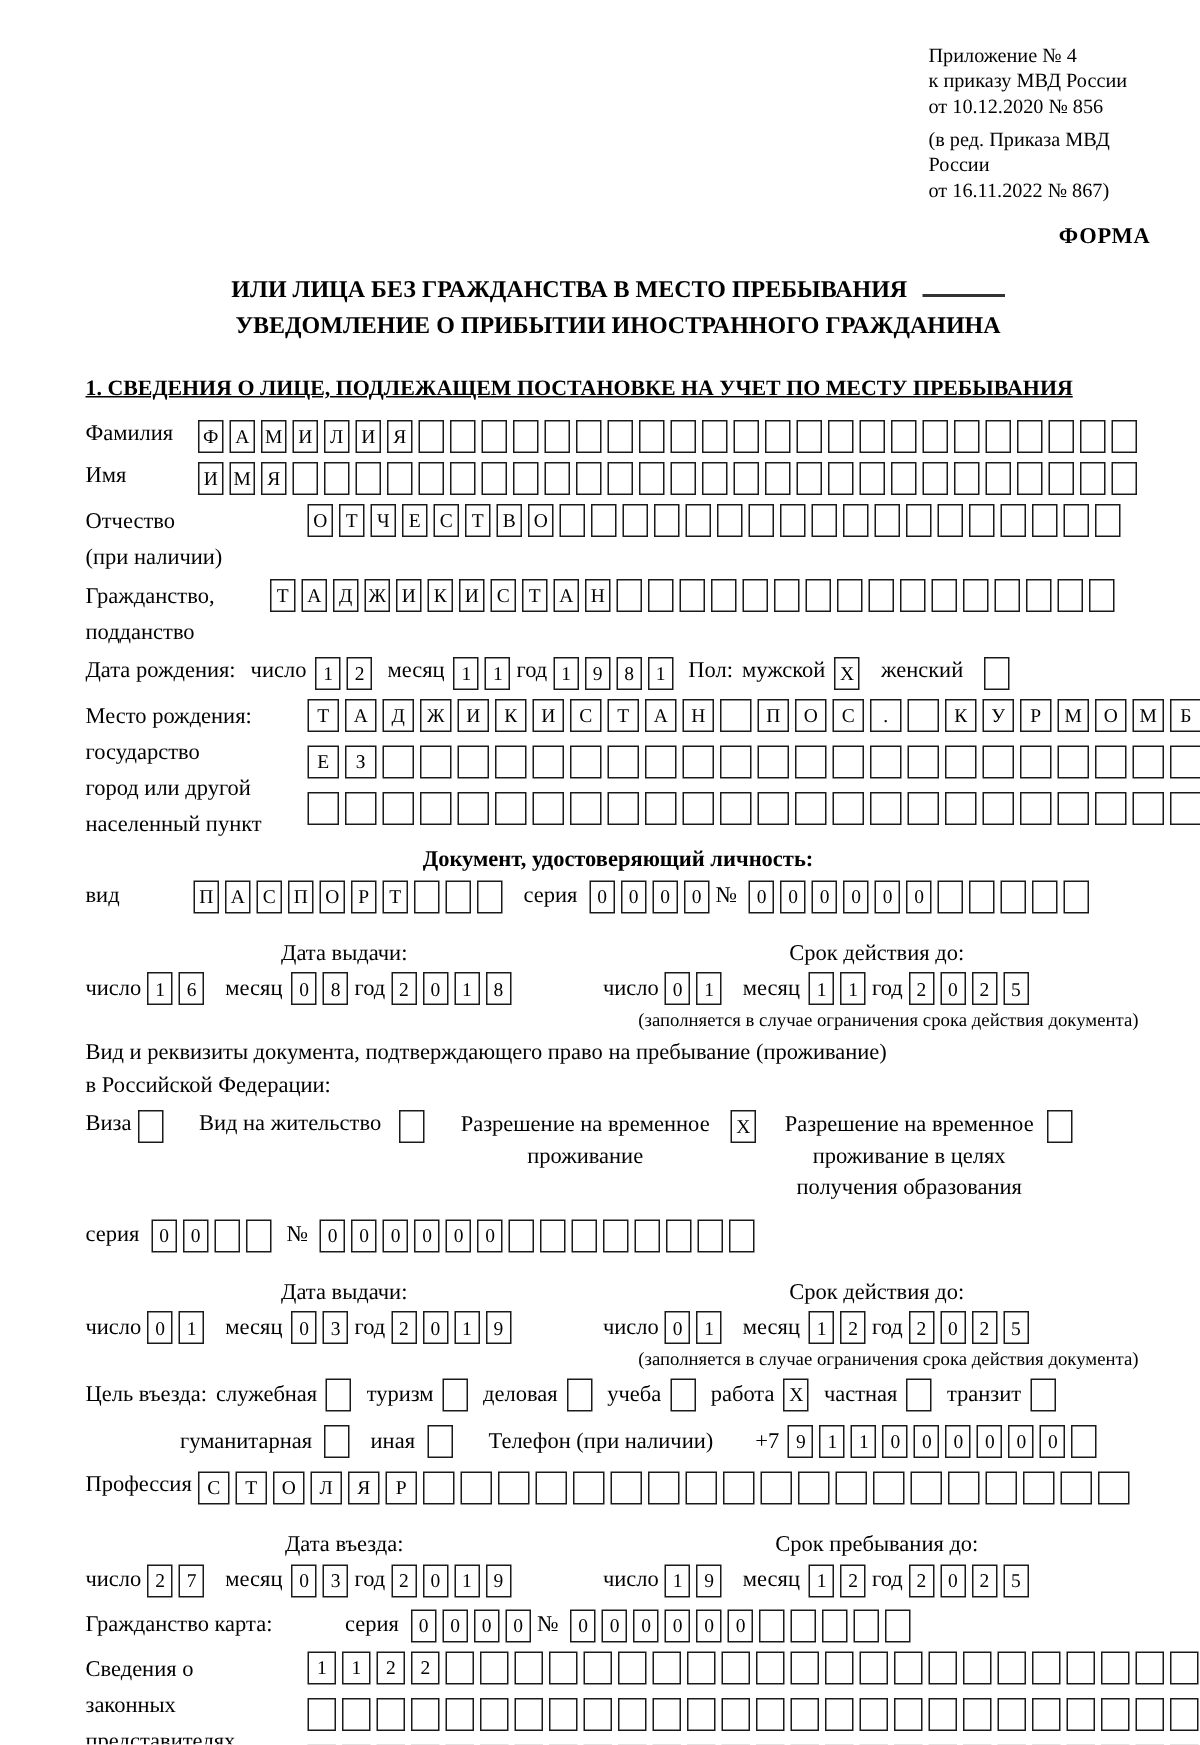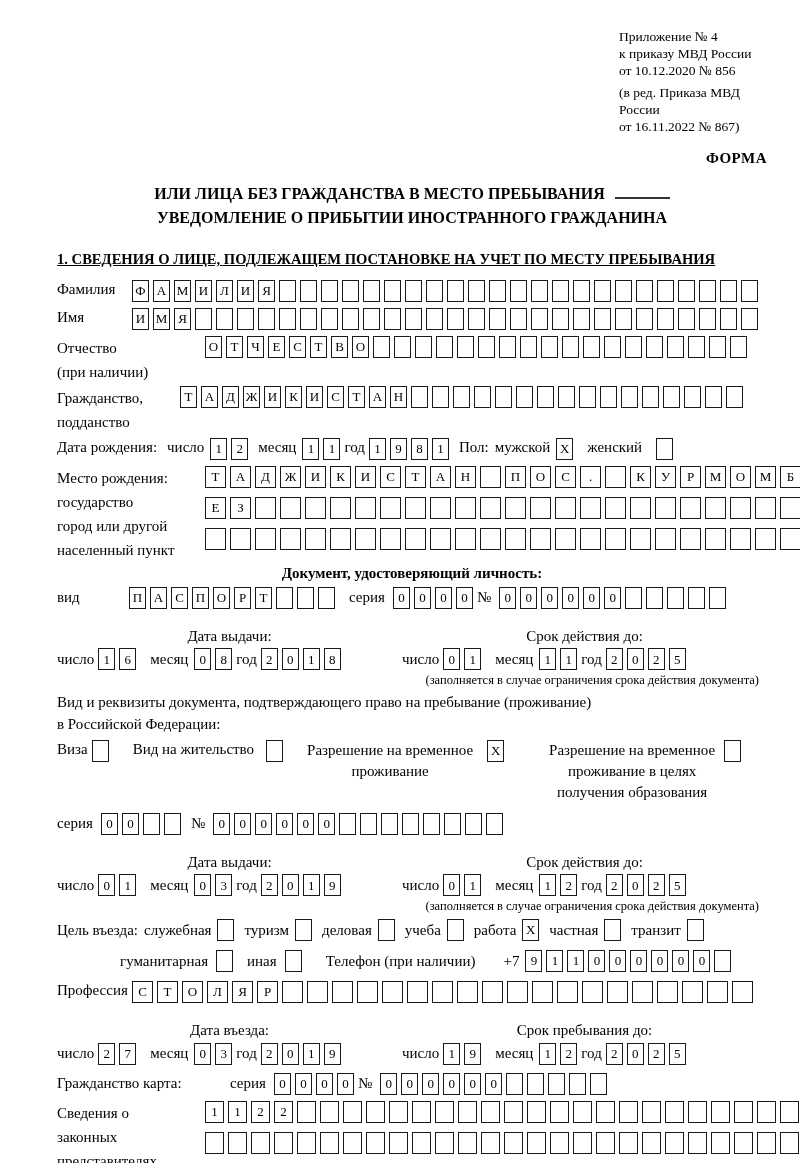--- a/index.html
+++ b/index.html
@@ -38,21 +38,21 @@
   .dcolL{width:345px;flex:none;}
   .dcolR{flex:1;}
   .dhead{text-align:center;margin-bottom:3px;}
   .drow{display:flex;align-items:center;}
   .note{font-size:12.5px;text-align:right;padding-right:8px;margin-top:3px;margin-bottom:4px;}
   
   .opts{display:flex;align-items:flex-start;margin-top:6px;margin-bottom:10px;}
   .opt{display:flex;align-items:flex-start;}
   .optlbl-c{display:inline-block;text-align:center;line-height:21px;}
   .w170{width:178px;}
-  .w175{width:168px;margin-left:26px;}
+  .w175{width:168px;}
   
   .stack > .cells{margin-bottom:9px;}
   .caption{font-size:13.5px;margin-top:8px;}
 </style>
 </head>
 <body>
 
 <div class="page">
 
   <div class="hdr">

